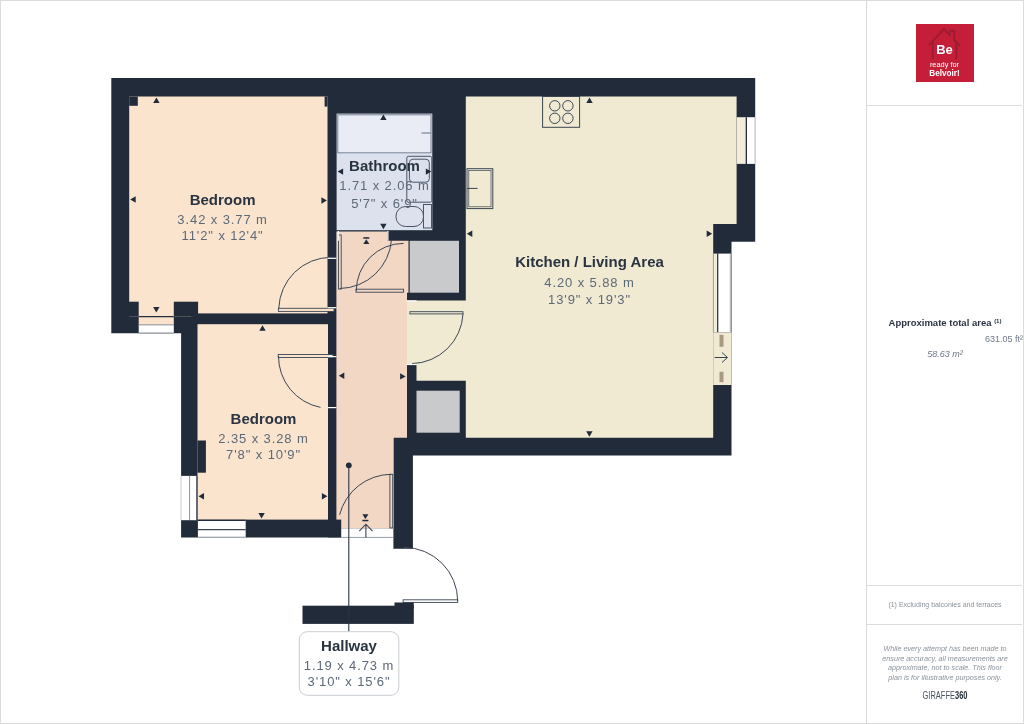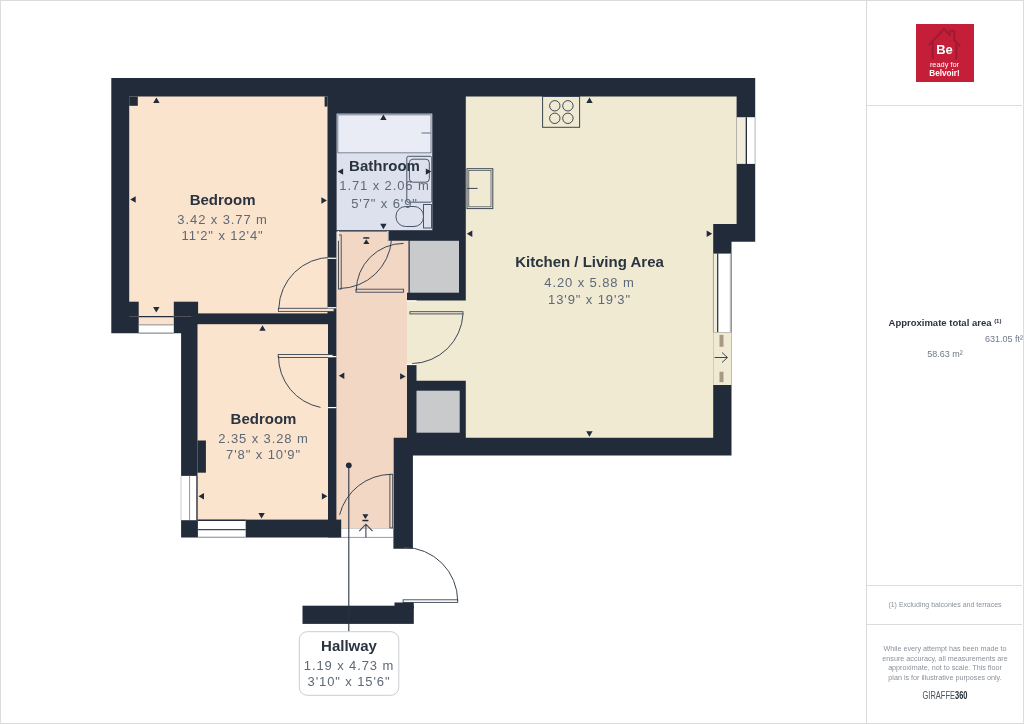--- a/index.html
+++ b/index.html
@@ -269,19 +269,19 @@
 <path d="M13.5,20.5 L28,5 L33.8,11.2 L33.8,6.8 L38.2,6.8 L38.2,15.9 L43.5,21.5 M16.8,18.2 L16.8,34.2 M40.3,18.8 L40.3,34.2" stroke="#a01c33" stroke-width="2.3" fill="none" stroke-linecap="round" stroke-linejoin="round"></path>
 <text x="28.5" y="29.5" text-anchor="middle" fill="#ffffff" font-size="13" font-weight="bold">Be</text>
 <text x="28.5" y="42.5" text-anchor="middle" fill="#ffffff" font-size="7.4">ready for</text>
 <text x="28.5" y="51.5" text-anchor="middle" fill="#ffffff" font-size="8.2" font-weight="bold">Belvoir!</text>
 </svg>
 
 <div class="side" style="left:867px;top:316.5px;width:156px;text-align:center;color:#2a3442;font-size:9.5px;font-weight:bold;">Approximate total area <span style="font-size:6px;font-weight:bold;vertical-align:3px;">(1)</span></div>
 
 <div class="side" style="left:867px;top:333.5px;width:156px;text-align:right;color:#6e7987;font-size:9px;">631.05 ft²</div>
 
-<div class="side" style="left:867px;top:348.5px;width:156px;text-align:center;color:#6e7987;font-size:9px;">58.63 m²</div>
+<div class="side" style="left:867px;top:348.5px;width:156px;text-align:center;color:#6e7987;font-size:9px;font-style:italic;">58.63 m²</div>
 
 <div class="side" style="left:867px;top:601px;width:156px;text-align:center;font-size:7px;">(1) Excluding balconies and terraces</div>
 
-<div class="side" style="left:867px;top:644px;width:156px;text-align:center;font-size:7.2px;line-height:9.6px;">While every attempt has been made to<br>ensure accuracy, all measurements are<br>approximate, not to scale. This floor<br>plan is for illustrative purposes only.</div>
+<div class="side" style="left:867px;top:644px;width:156px;text-align:center;font-size:7.2px;line-height:9.6px;font-style:italic;">While every attempt has been made to<br>ensure accuracy, all measurements are<br>approximate, not to scale. This floor<br>plan is for illustrative purposes only.</div>
 
 <div class="side" style="left:867px;top:689px;width:156px;text-align:center;font-size:11px;color:#49525e;transform:scaleX(0.68);">GIRAFFE<b style="color:#1e2733;">360</b></div>
 
 </body></html>

